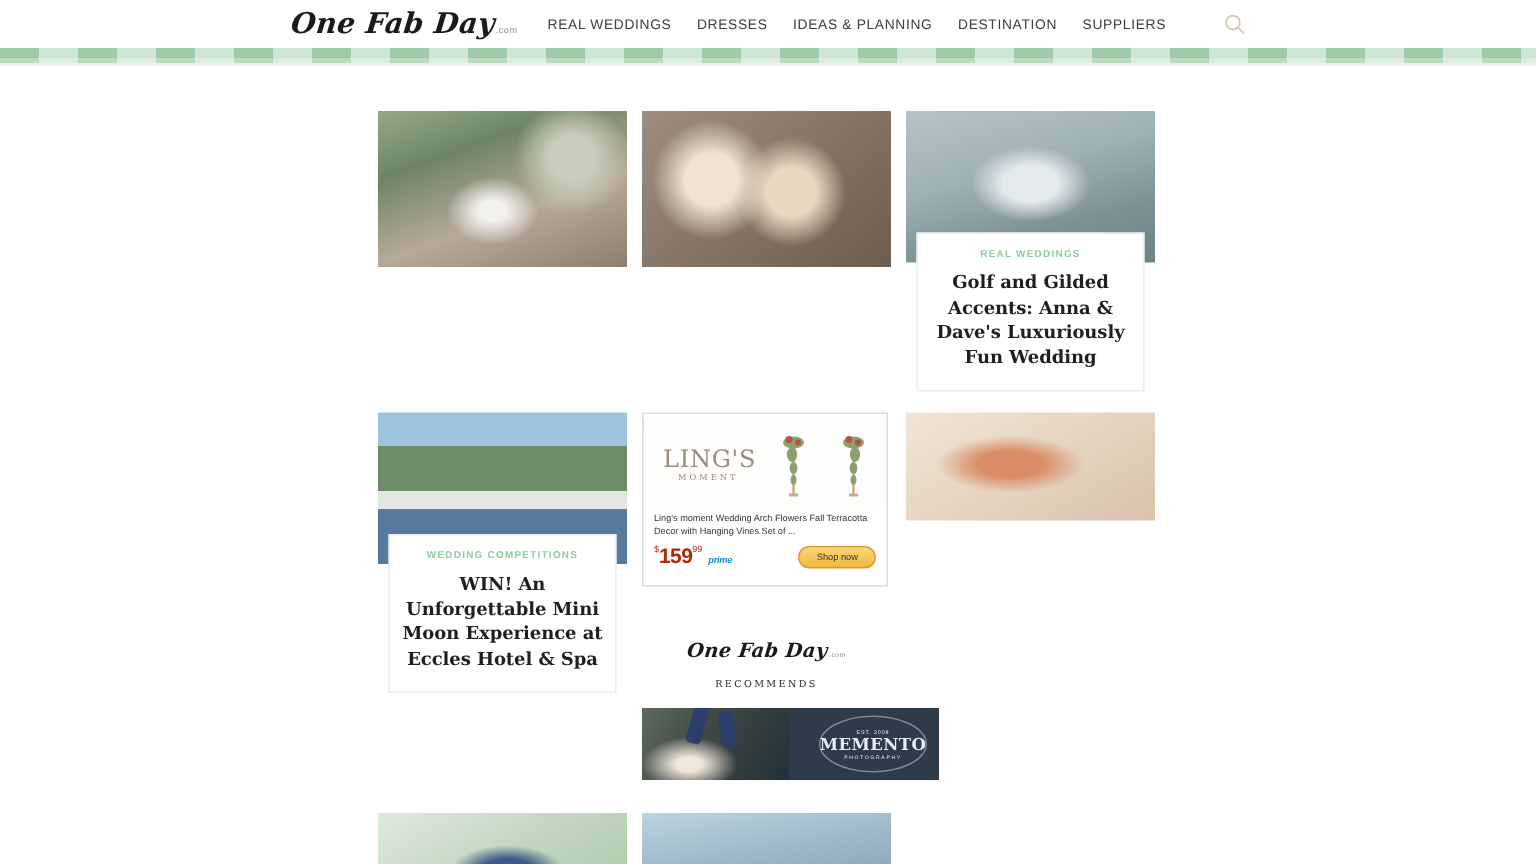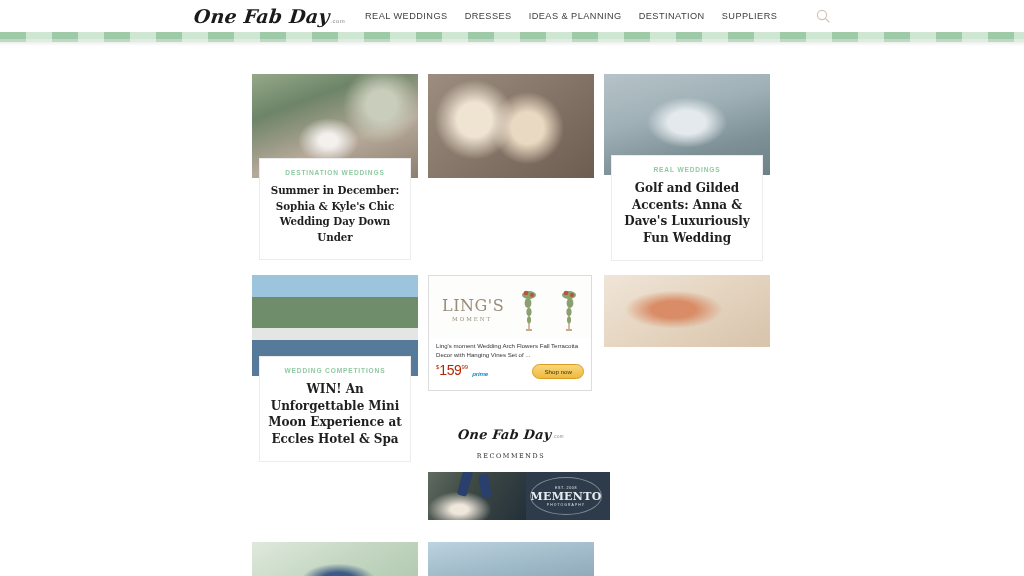--- a/index.html
+++ b/index.html
@@ -201,21 +201,21 @@
     gap:4px;
   }
   .ad-price{
     color:#b12704;
     font-family:"Liberation Sans", sans-serif;
     display:flex;
     align-items:flex-start;
     line-height:1;
   }
   .ad-price .cur{font-size:6px;margin-top:1px;}
-  .ad-price .int{font-size:14px;font-weight:400;letter-spacing:-.4px;}
+  .ad-price .int{font-size:14px;font-weight:700;letter-spacing:-.4px;}
   .ad-price .dec{font-size:6px;margin-top:1px;}
   .ad-prime{
     font-size:6.2px;
     font-weight:700;
     font-style:italic;
     color:#1a8cc8;
     letter-spacing:-.2px;
     position:relative;
     top:4px;
   }
@@ -250,21 +250,21 @@
   .rec-word{
     font-family:"DejaVu Serif", serif;
     font-size:6.4px;
     letter-spacing:1.6px;
     color:#2a2a2a;
     margin-top:9px;
   }
 
   
   .memento{
-    width:182px;
+    width:198px;
     height:48px;
     position:relative;
     overflow:hidden;
     cursor:pointer;
     margin-bottom:22px;
     background:#2d3b4a;
   }
   .memento-photo{
     position:absolute;left:0;top:0;width:98px;height:48px;
     background:
@@ -357,24 +357,20 @@
 </div>
 
 <div class="stripe"></div>
 <div class="stripe-shadow"></div>
 
 <div class="content">
   <div class="grid">
 
     <div class="card">
       <div class="card-img img1"></div>
-      <div class="card-box">
-        <div class="cat">DESTINATION WEDDINGS</div>
-        <div class="title">Summer in December: Sophia &amp; Kyle's Chic Wedding Day Down Under</div>
-      </div>
     </div>
 
 
     <div class="card">
       <div class="card-img img3"></div>
     </div>
 
     <div class="card big">
       <div class="card-img img5"></div>
       <div class="card-box">

